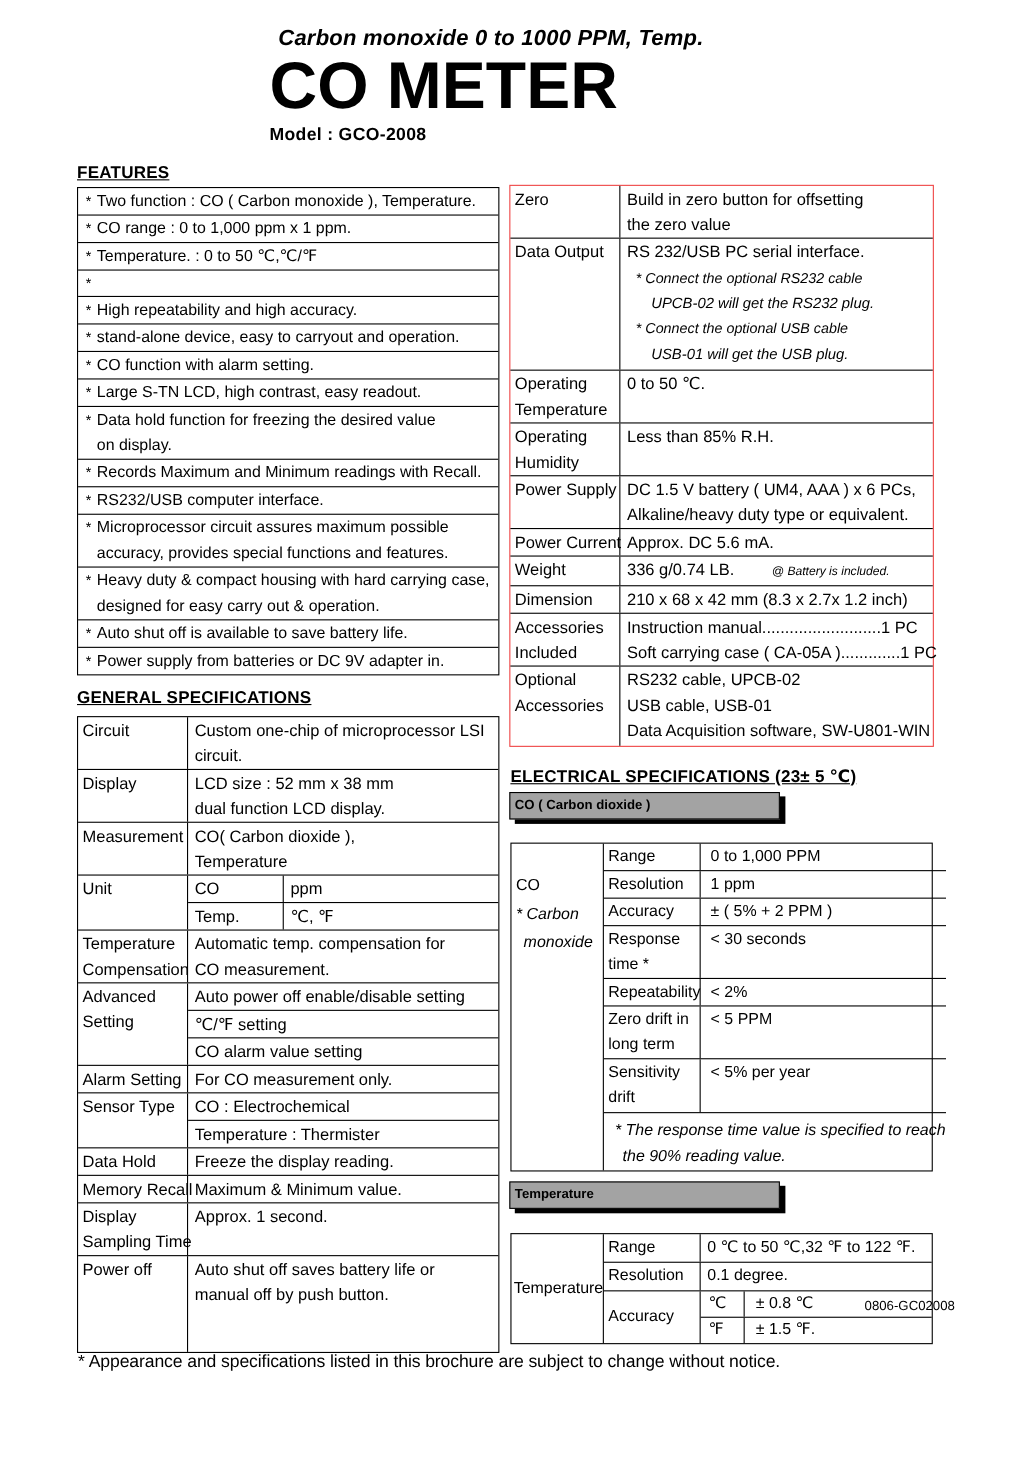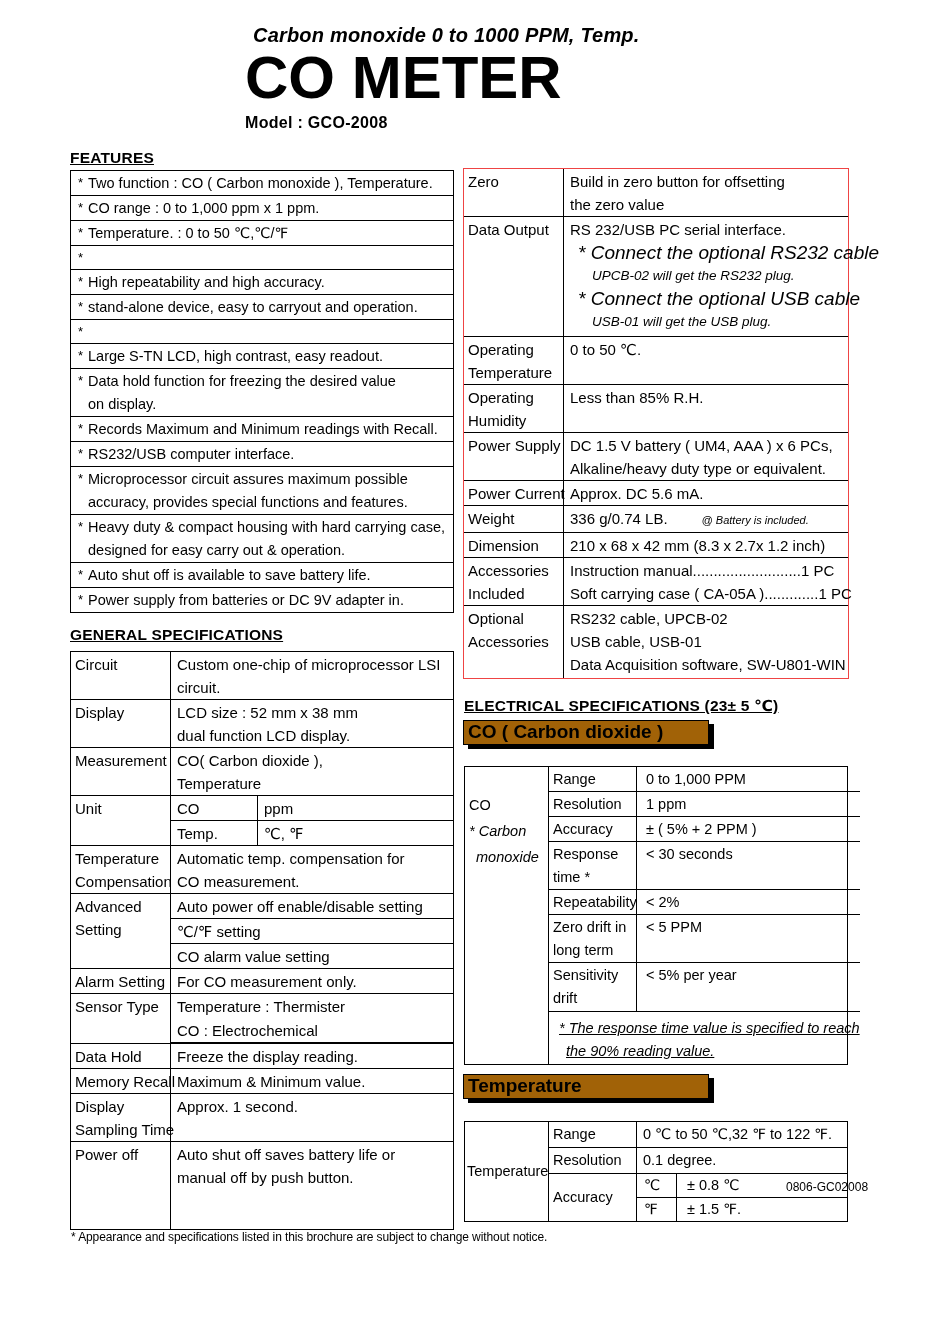--- a/index.html
+++ b/index.html
@@ -34,70 +34,70 @@
   .r5 { min-height:120px; } .rP { min-height:87px; }
   .h23{min-height:23px;} .h24{min-height:24px;} .h25{min-height:25px;}
   .h26{min-height:26px;} .h40{min-height:40px;} .h41{min-height:41px;} .h49{min-height:49px;}
 
   
   .dspecs { position:absolute; left:463px; top:168px; width:386px; border:1px solid #ef4444; font-size:15px; }
   .srow { display:flex; border-bottom:1px solid #000; }
   .srow:last-child { border-bottom:none; }
   .slabel { width:100px; flex:none; border-right:1px solid #000; padding:1px 0 0 4px; }
   .sval { flex:1; padding:1px 0 0 6px; }
-  .note1 { padding-left:8px; font-size:19px; }
+  .note1 { padding-left:8px; font-size:13px; }
   .note2 { padding-left:22px; font-size:13.5px; }
   .wline { display:flex; align-items:baseline; }
   .wnote { font-size:11px; font-style:italic; margin-left:34px; }
 
   
   .gspecs { position:absolute; left:70px; top:626px; width:384px; }
   .gtable { margin-top:7px; border:1px solid #000; font-size:15px; }
   .col { padding:0 !important; display:flex; flex-direction:column; }
   .subrow { display:flex; flex:1; }
   .subkey { width:87px; flex:none; border-right:1px solid #000; padding:1px 0 0 6px; }
   .subval { flex:1; padding:1px 0 0 6px; }
   .subline { flex:1; padding:1px 0 0 6px; }
   .bb { border-bottom:1px solid #000; }
 
   
   .eheading { position:absolute; left:464px; top:697px; }
-  .boxhead { position:absolute; background:#a16207; border:1px solid #000; box-shadow:5px 4px 0 #000;
-             font-weight:bold; font-size:19px; width:246px; padding:0 4px 2px 4px; line-height:21px; }
+  .boxhead { position:absolute; background:#a3a3a3; border:1px solid #000; box-shadow:5px 4px 0 #000;
+             font-weight:bold; font-size:12px; width:246px; padding:0 4px 2px 4px; line-height:21px; }
   .co-box { left:463px; top:720px; }
   .temp-box { left:463px; top:1074px; }
 
   .etable { position:absolute; left:464px; top:766px; width:384px; border:1px solid #000; display:flex; font-size:14.5px; }
   .eside { width:84px; flex:none; border-right:1px solid #000; padding:25px 0 0 4px; }
   .eside .line { line-height:26px; }
   .eind { padding-left:7px; }
   .ebody { flex:1; display:flex; flex-direction:column; }
   .erow { display:flex; border-bottom:1px solid #000; }
   .ekey { width:88px; flex:none; border-right:1px solid #000; padding:1px 0 0 4px; }
   .eval { flex:1; padding:1px 0 0 9px; }
-  .enote { min-height:52px; padding:5px 0 0 10px;text-decoration:underline; }
+  .enote { min-height:52px; padding:5px 0 0 10px; }
   .nind { padding-left:7px; }
 
   
   .ttable { position:absolute; left:464px; top:1121px; width:384px; border:1px solid #000; display:flex; font-size:14.5px; }
   .tside { width:84px; flex:none; border-right:1px solid #000; display:flex; align-items:center; padding-left:2px; }
   .tbody { flex:1; display:flex; flex-direction:column; }
   .trow { display:flex; border-bottom:1px solid #000; }
   .trow:last-child { border-bottom:none; }
   .tkey { width:88px; flex:none; border-right:1px solid #000; padding:1px 0 0 4px; }
   .tval { flex:1; padding:1px 0 0 6px; }
   .acc { min-height:44px; }
   .acckey { display:flex; align-items:center; padding-top:0; }
   .accsub { flex:1; display:flex; flex-direction:column; }
   .accrow { display:flex; flex:1; }
   .accunit { width:40px; flex:none; border-right:1px solid #000; padding-left:7px; display:flex; align-items:center; }
   .accval { flex:1; padding-left:10px; display:flex; align-items:center; }
 
   
-  .fnote { position:absolute; left:71px; top:1230px; font-size:12px; letter-spacing:-.1px; }
+  .fnote { position:absolute; left:71px; top:1230px; font-size:16px; letter-spacing:-.1px; }
   .fcode { position:absolute; left:786px; top:1180px; font-size:12px; }
 </style>
 </head>
 <body>
 
 <div class="page">
 
   <div class="header">
     <div class="subtitle">Carbon monoxide 0 to 1000 PPM, Temp.</div>
     <div class="title">CO METER</div>
@@ -135,20 +135,23 @@
           </div>
         </div>
       <div class="frow r1">
           <span class="star">*</span>
           <div class="flines">
             <div class="line">stand-alone device, easy to carryout and operation.</div>
           </div>
         </div>
       <div class="frow r1">
           <span class="star">*</span>
+          <div class="flines">
+            <div class="line">CO function with alarm setting.</div>
+          </div>
         </div>
       <div class="frow r1">
           <span class="star">*</span>
           <div class="flines">
             <div class="line">Large S-TN LCD, high contrast, easy readout.</div>
           </div>
         </div>
       <div class="frow r2">
           <span class="star">*</span>
           <div class="flines">
@@ -368,22 +371,22 @@
           </div>
         <div class="sval">
             <div class="line">For CO measurement only.</div>
           </div>
       </div>
       <div class="srow r2">
         <div class="slabel">
             <div class="line">Sensor Type</div>
           </div>
         <div class="sval col">
+          <div class="subline bb line">CO : Electrochemical</div>
           <div class="subline line">Temperature : Thermister</div>
-          <div class="subline bb line">CO : Electrochemical</div>
         </div>
       </div>
       <div class="srow r1">
         <div class="slabel">
             <div class="line">Data Hold</div>
           </div>
         <div class="sval">
             <div class="line">Freeze the display reading.</div>
           </div>
       </div>

